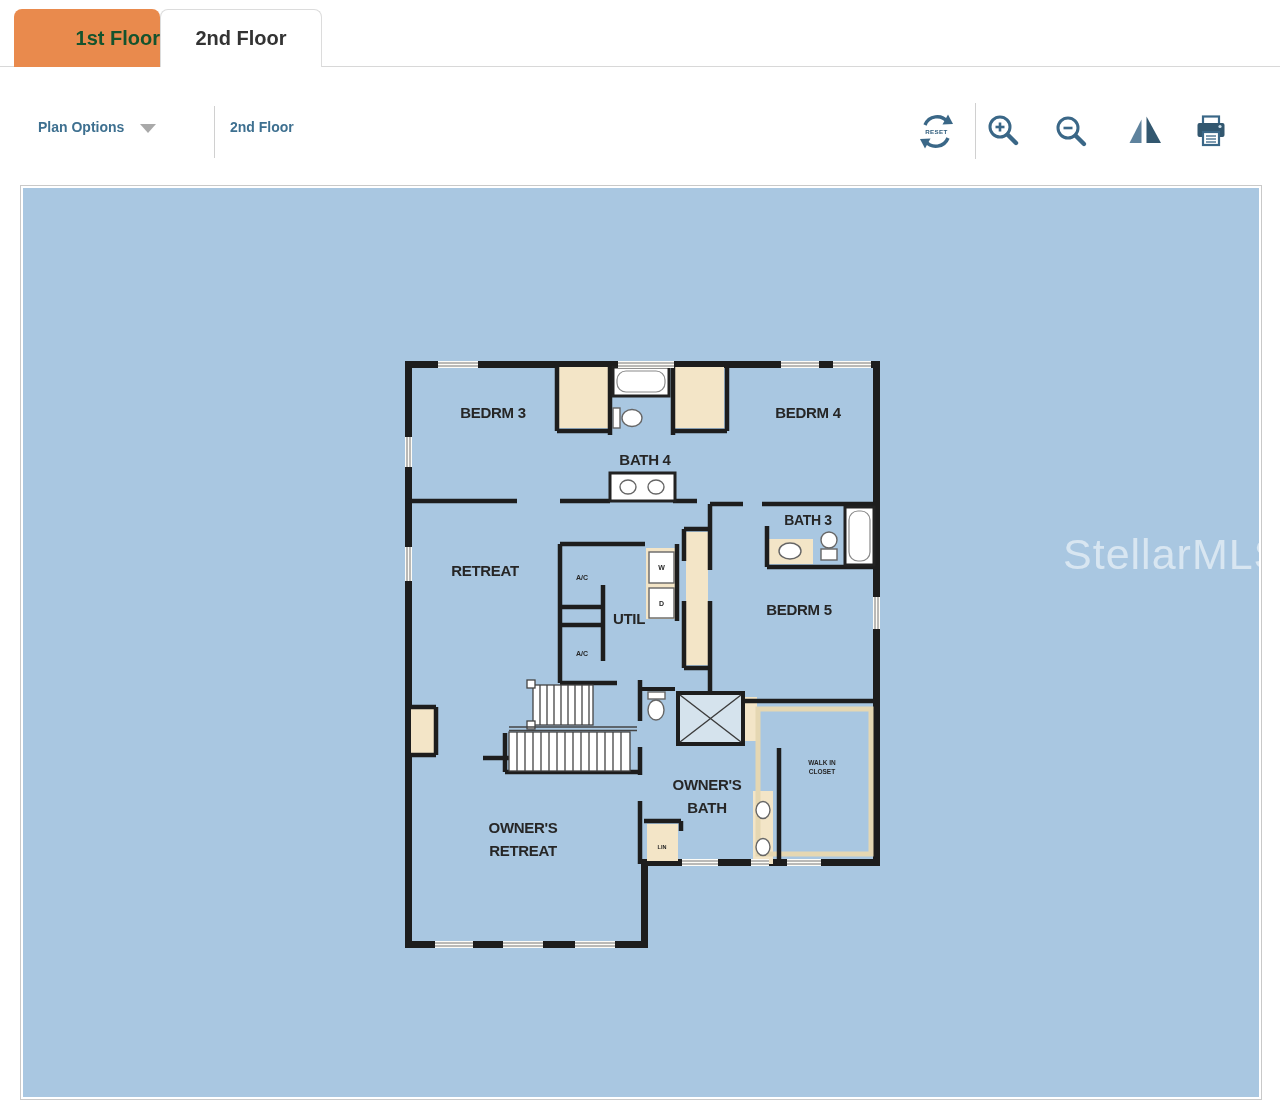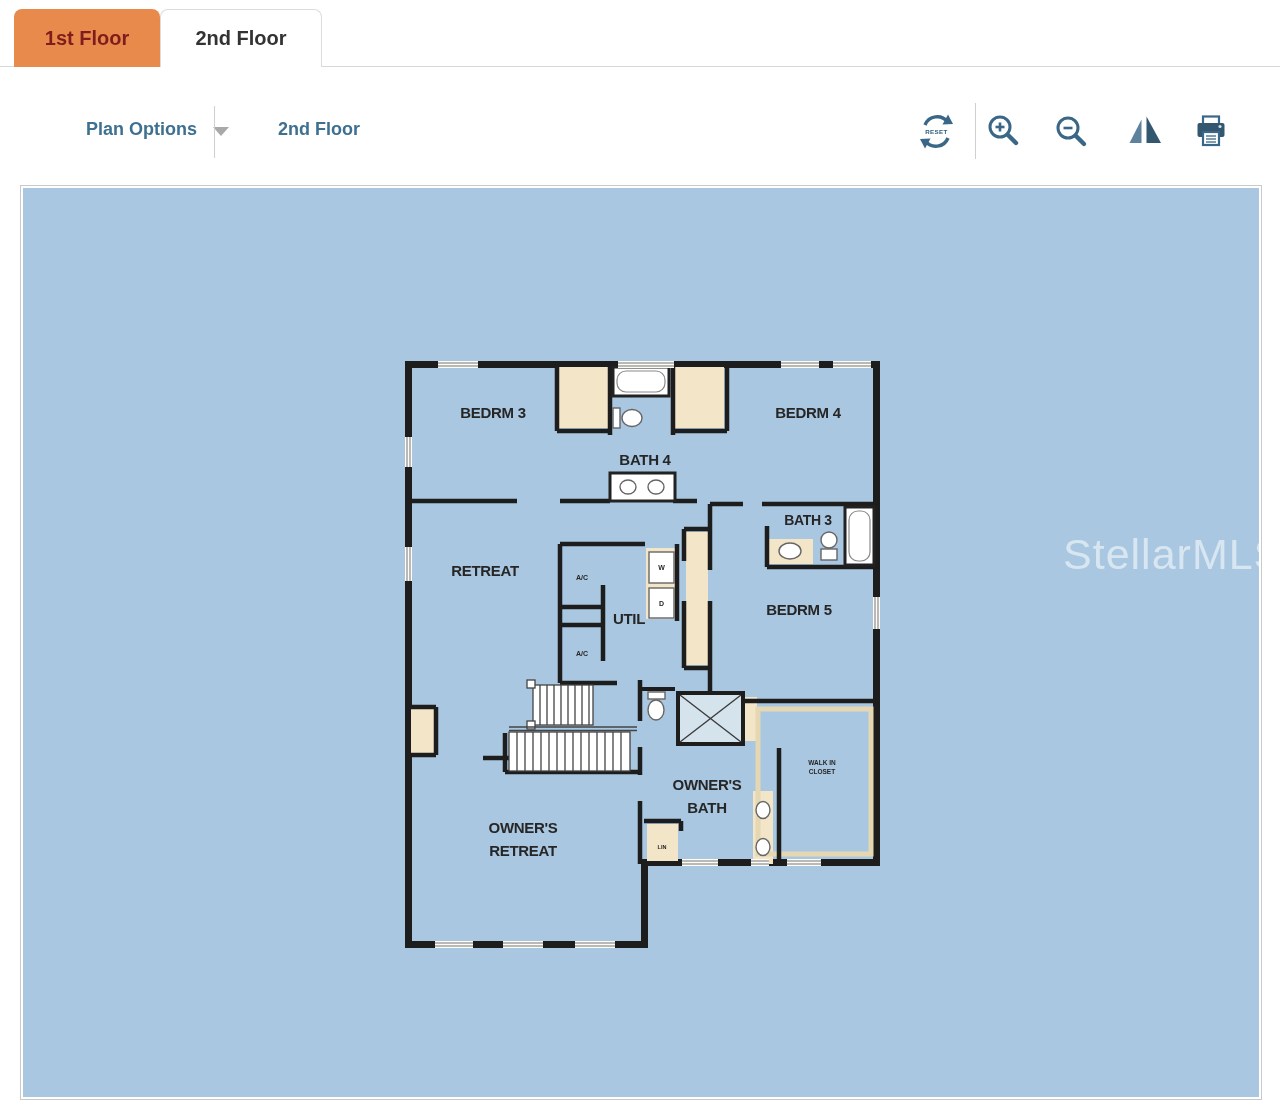--- a/index.html
+++ b/index.html
@@ -1,26 +1,26 @@
 <!DOCTYPE html>
 <html><head>
 <meta charset="utf-8">
 <style>
   * { margin:0; padding:0; box-sizing:border-box; }
   html,body { width:1280px; height:1114px; background:#ffffff; font-family:"Liberation Sans", sans-serif; position:relative; overflow:hidden; }
   .abs { position:absolute; }
 
   
   .tab { display:flex; align-items:center; justify-content:center; font-weight:700; font-size:20px; border-radius:8px 8px 0 0; cursor:pointer; }
-  .tab-active { left:14px; top:9px; width:146px; height:58px; background:#e98a4d; color:#7f1d1d; z-index:3; }
+  .tab-active { left:14px; top:9px; width:146px; height:58px; background:#e98a4d; color:#14532d; z-index:3;justify-content:flex-end; }
   .tab-inactive { left:160px; top:9px; width:162px; height:58px; background:#ffffff; border:1px solid #dcdcdc; border-bottom:none; color:#333333; z-index:2; }
   .tabs-underline { left:0; top:66px; width:1280px; height:1px; background:#d8d8d8; z-index:1; }
 
   
-  .tb-text { font-weight:700; font-size:18px; color:#3e7090; white-space:nowrap;margin-left:48px; }
+  .tb-text { font-weight:700; font-size:14px; color:#3e7090; white-space:nowrap; }
   .plan-options { left:38px; top:119px; cursor:pointer; display:flex; align-items:center; }
   .caret-down { display:inline-block; width:0; height:0; border-left:8px solid transparent; border-right:8px solid transparent; border-top:9px solid #a9a9a9; margin-left:16px; margin-top:3px; }
   .v-divider { width:1px; background:#d0d0d0; }
   .divider-1 { left:214px; top:106px; height:52px; }
   .divider-2 { left:975px; top:103px; height:56px; }
   .floor-label { left:230px; top:119px; }
   .tool-btn { cursor:pointer; display:block; }
 
   
   .canvas-frame { left:20px; top:185px; width:1242px; height:915px; background:#ffffff; border:1px solid #c9c9c9; }

